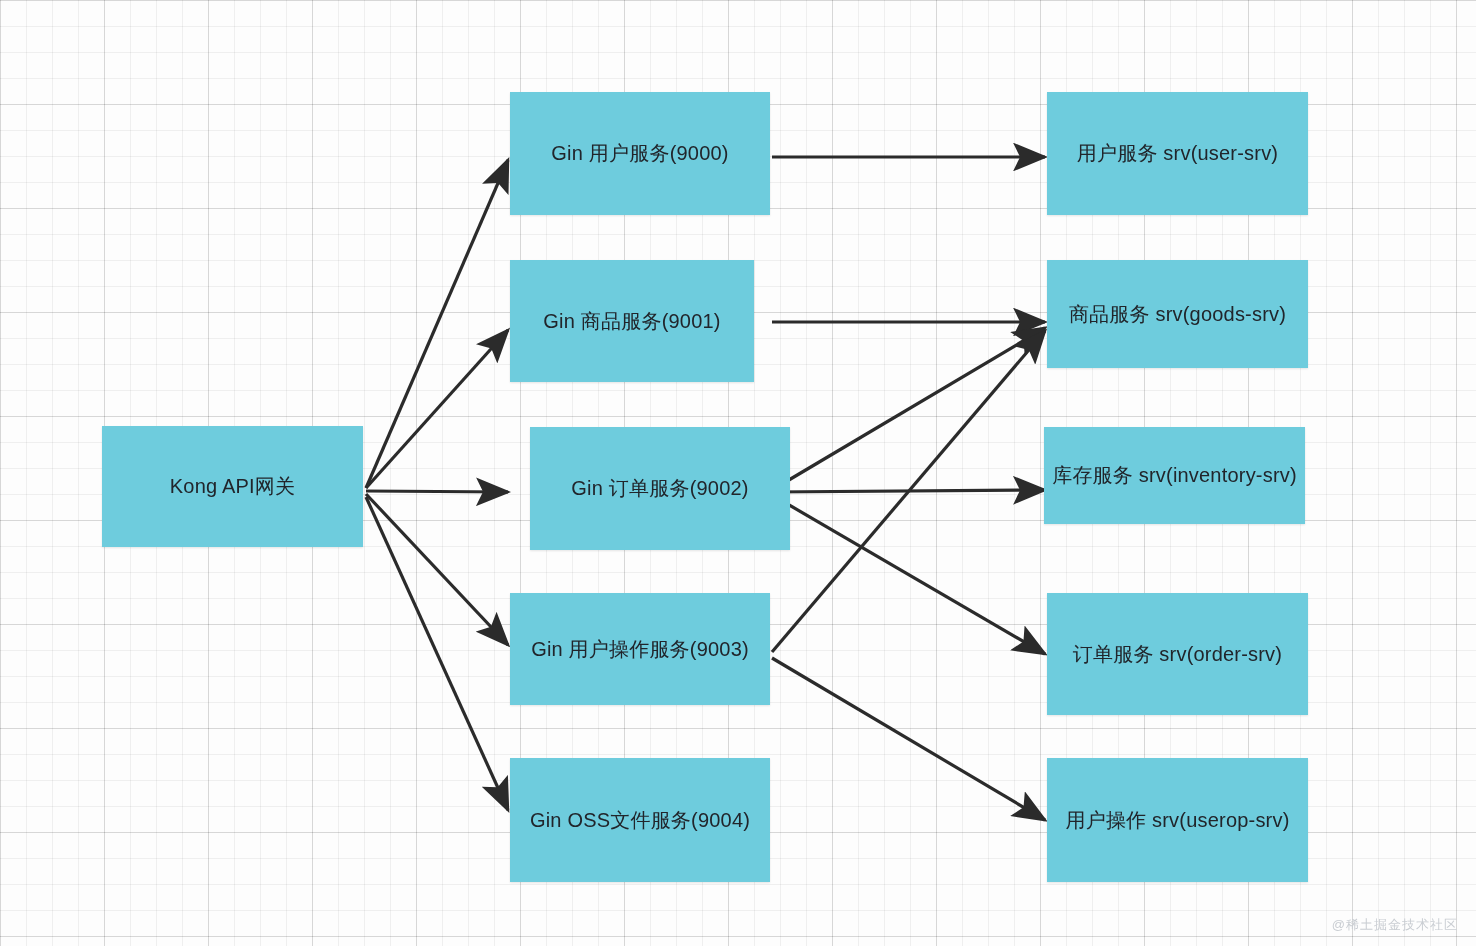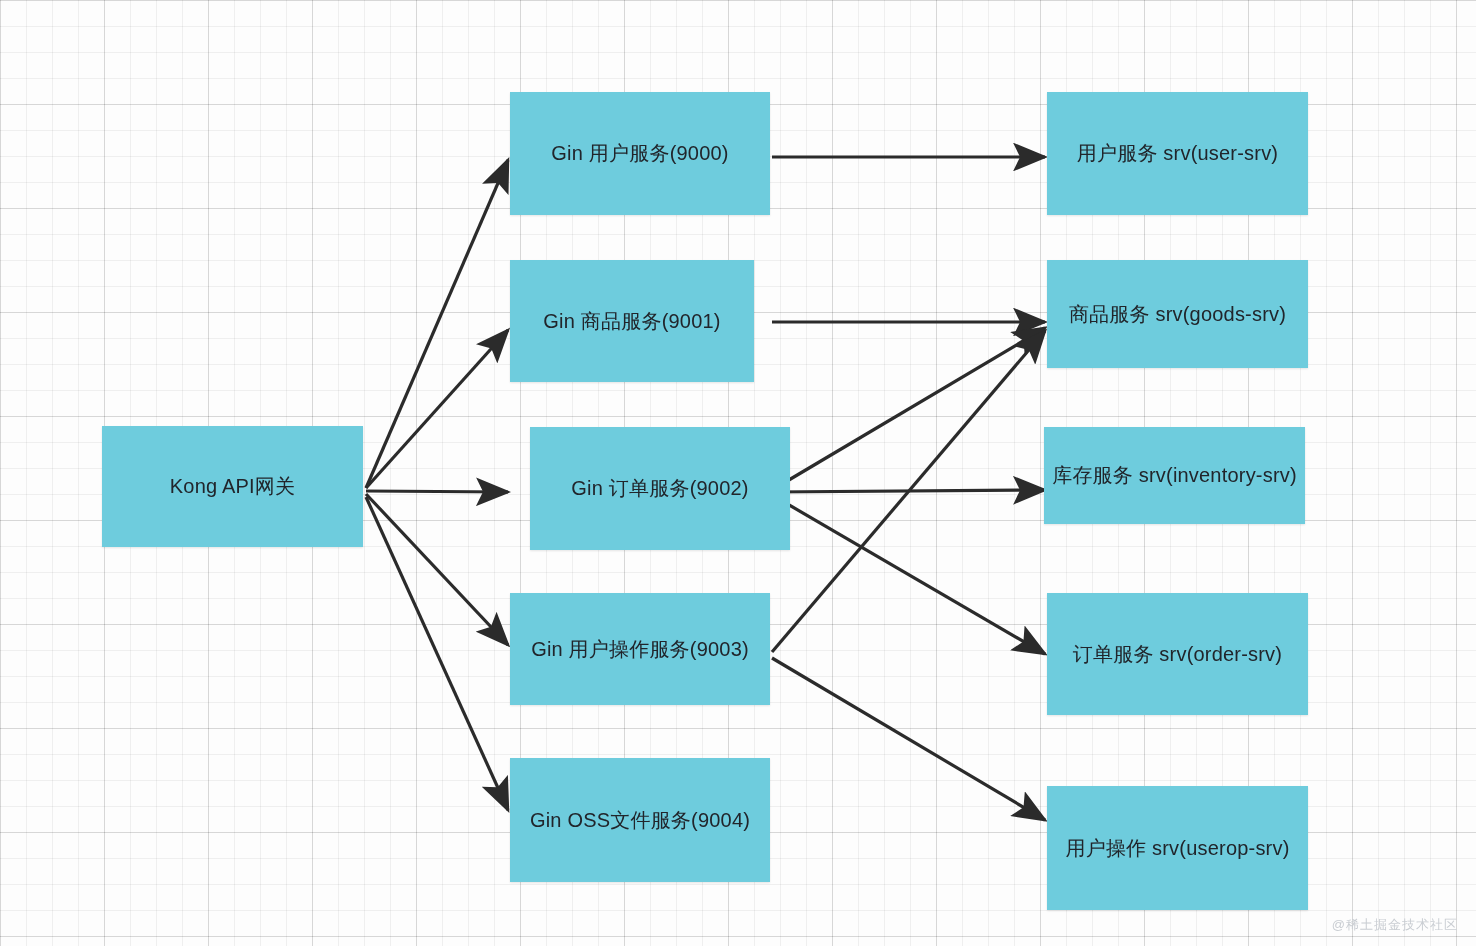--- a/index.html
+++ b/index.html
@@ -122,20 +122,20 @@
         <span class="l2">(goods-srv)</span>
       </div>
       <div class="node" style="left: 1044px; top: 427px; width: 261px; height: 97px; background: rgb(110, 204, 221);">
         <span class="l1">库存服务 srv</span>
         <span class="l2">(inventory-srv)</span>
       </div>
       <div class="node" style="left: 1047px; top: 593px; width: 261px; height: 122px; background: rgb(110, 204, 221);">
         <span class="l1">订单服务 srv</span>
         <span class="l2">(order-srv)</span>
       </div>
-      <div class="node" style="left: 1047px; top: 758px; width: 261px; height: 124px; background: rgb(110, 204, 221); margin-top: 28px;">
+      <div class="node" style="left: 1047px; top: 758px; width: 261px; height: 124px; background: rgb(110, 204, 221);">
         <span class="l1">用户操作 srv</span>
         <span class="l2">(userop-srv)</span>
       </div>
     </div>
 
   <div class="watermark">@稀土掘金技术社区</div>
 </div>
 
 </body></html>

